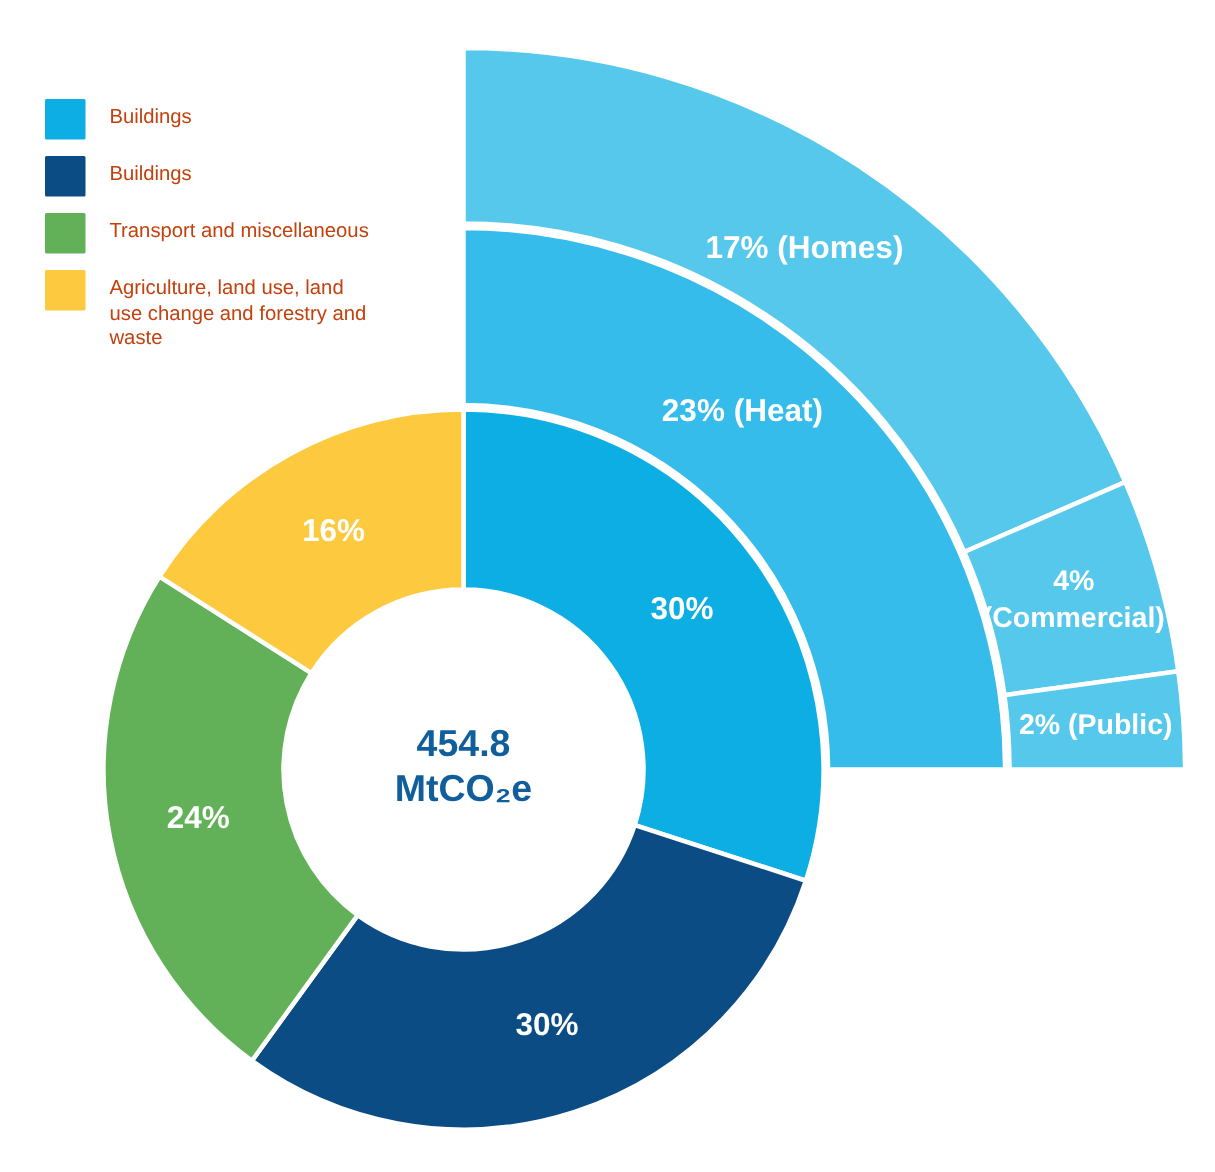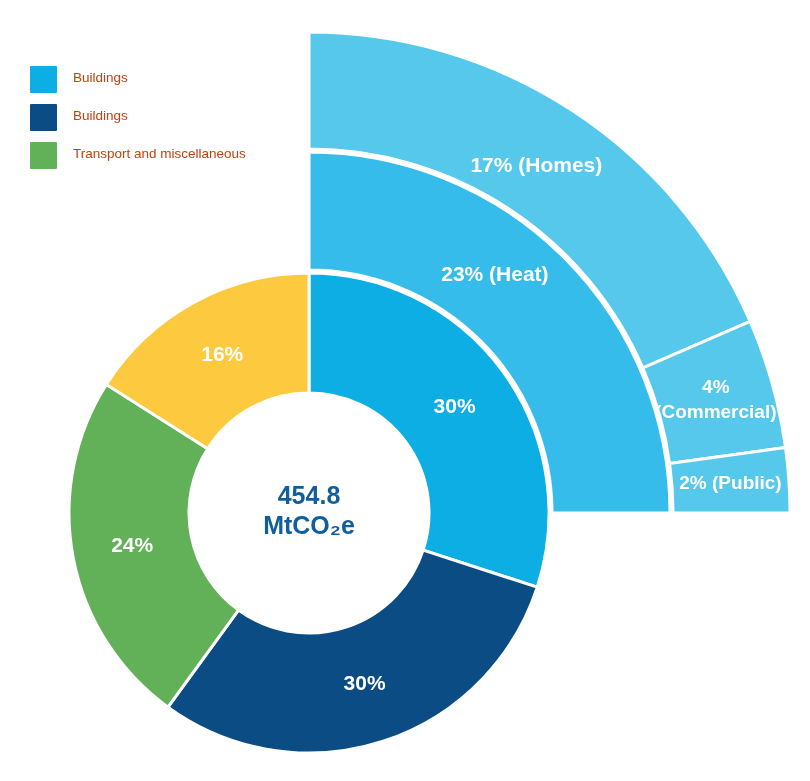--- a/index.html
+++ b/index.html
@@ -83,20 +83,24 @@
       <span class="legend-label">Buildings</span>
     </div>
     <div class="legend-item">
       <span class="legend-swatch" style="background: rgb(11, 76, 132);"></span>
       <span class="legend-label">Buildings</span>
     </div>
     <div class="legend-item">
       <span class="legend-swatch" style="background: rgb(98, 177, 88);"></span>
       <span class="legend-label">Transport and miscellaneous</span>
     </div>
+    <div class="legend-item">
+      <span class="legend-swatch" style="background: rgb(252, 201, 63);"></span>
+      <span class="legend-label">Agriculture, land use, land use change and forestry and waste</span>
+    </div>
   </div>
 
   <svg class="donut" viewBox="0 0 810 781">
     <g id="ring-level-2">
         <path d="M 309.00000000000006 32 A 481 481 0 0 1 750.1786360241229 321.3690757839579 L 642.8649137479849 367.98200329596807 A 364 364 0 0 0 309 149 Z" fill="#56C8EC" stroke="#ffffff" stroke-width="3"></path>
         <path d="M 750.1786360241229 321.3690757839579 A 481 481 0 0 1 785.5199400434751 447.5038417847053 L 669.6096843572244 463.4353397289662 A 364 364 0 0 0 642.8649137479849 367.98200329596807 Z" fill="#56C8EC" stroke="#ffffff" stroke-width="3"></path>
         <path d="M 785.5199400434751 447.5038417847053 A 481 481 0 0 1 790 513 L 673 513 A 364 364 0 0 0 669.6096843572244 463.4353397289662 Z" fill="#56C8EC" stroke="#ffffff" stroke-width="3"></path>
       </g>
     <g id="ring-level-1">
         <path d="M 309 152 A 361 361 0 0 1 670 513 L 552 513 A 243 243 0 0 0 309 270 Z" fill="#35BCEA" stroke="#ffffff" stroke-width="3"></path>

